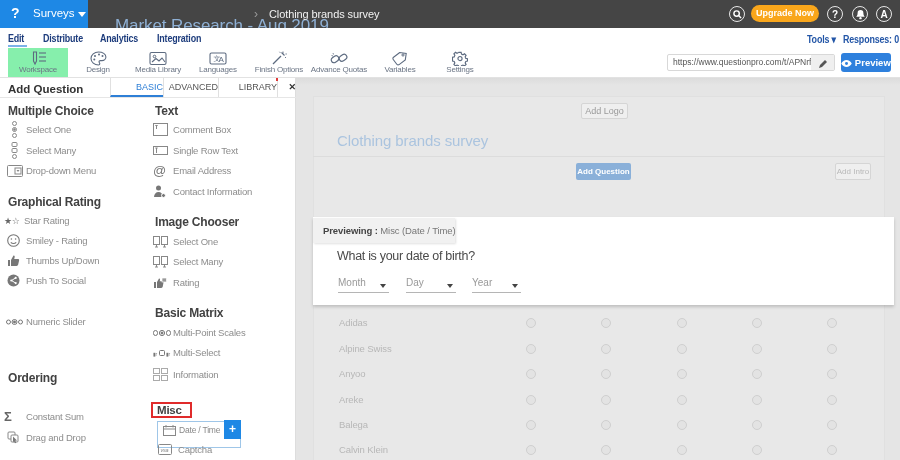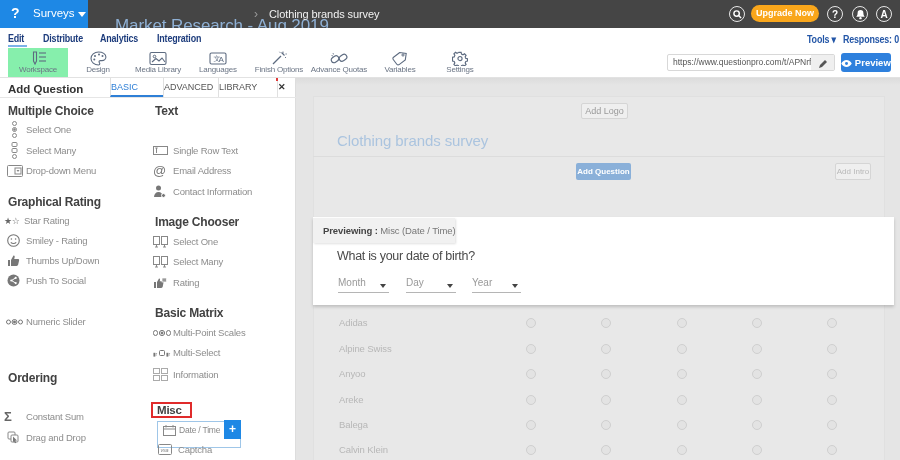--- a/index.html
+++ b/index.html
@@ -30,21 +30,21 @@
 .tbi .lbl{position:absolute;bottom:3px;width:100%;font-size:8px;color:#6b7585;letter-spacing:-0.2px;white-space:nowrap}
 .tbi svg{margin-top:3px}
 #tbi0{background:#86efac}
 #urlbox{position:absolute;left:667px;top:6px;width:168px;height:17px;background:#fff;border:1px solid #d8d8d8;border-radius:2px;font-size:8.5px;color:#555;line-height:15px;padding-left:5px;white-space:nowrap;overflow:hidden}
 #urlpencil{position:absolute;left:811px;top:7px;width:23px;height:15px;background:#efefef;text-align:center}
 #prevbtn{position:absolute;left:841px;top:5px;width:50px;height:19px;background:#2e80dd;border-radius:3px;color:#fff;font-size:9.5px;font-weight:bold;text-align:center;line-height:19px;white-space:nowrap}
 
 
 #leftpanel{position:absolute;left:0;top:78px;width:296px;height:382px;background:#fff;border-right:1px solid #ddd}
 #lptitle{position:absolute;left:8px;top:5px;font-size:11.5px;font-weight:bold;color:#333}
-.lptab{position:absolute;top:0;height:19px;font-size:9px;line-height:19px;text-align:left;color:#555;border-left:1px solid #e0e0e0;letter-spacing:0px}
+.lptab{position:absolute;top:0;height:19px;font-size:9px;line-height:19px;text-align:right;color:#555;border-left:1px solid #e0e0e0;letter-spacing:0px}
 #tabbasic{left:110px;width:53px;color:#2e7fd6;border-bottom:2px solid #2e7fd6}
 #tabadv{left:163px;width:55px}
 #tablib{left:218px;width:59px}
 #tabx{left:277px;width:19px;color:#333;font-weight:bold;border-left:1px solid #e0e0e0;font-size:9px}
 .redtick{position:absolute;left:276px;top:0;width:2px;height:3px;background:#e03a3a}
 .sech{position:absolute;font-size:12px;font-weight:bold;color:#424242;letter-spacing:-0.2px}
 .item{position:absolute;height:20px;font-size:9.5px;color:#8c8c8c;line-height:20px;letter-spacing:-0.2px}
 .item .ic{position:absolute;top:0;height:20px}
 .ica{left:6px;width:16px}
 .icb{left:153px;width:16px}
@@ -293,20 +293,28 @@
   <div class="item" style="left:0;top:350px;width:150px">
       <span class="ic ica"><svg width="13" height="13" viewBox="0 0 13 13" style="margin:3px 0 0 1px">
           <rect x="1" y="1" width="7" height="7" rx="1" fill="none" stroke="#888"></rect>
           <rect x="4" y="4" width="7" height="7" rx="1" fill="#fff" stroke="#888"></rect>
           <path d="M6 5.5l4 4-1.8.2 1 2-1.2.6-1-2L6 11.5z" fill="#777"></path>
         </svg></span>
       <span class="tx txa">Drag and Drop</span>
     </div>
 
   <div class="sech" style="left:155px;top:26px">Text</div>
+  <div class="item" style="left:0;top:42px;width:290px">
+      <span class="ic icb"><svg width="15" height="13" viewBox="0 0 15 13" style="margin:3px 0 0 0">
+          <rect x="0.5" y="0.5" width="14" height="12" fill="none" stroke="#888"></rect>
+          <line x1="3.5" y1="2.5" x2="3.5" y2="6" stroke="#888"></line>
+          <line x1="2.3" y1="2.5" x2="4.7" y2="2.5" stroke="#888"></line>
+        </svg></span>
+      <span class="tx txb">Comment Box</span>
+    </div>
   <div class="item" style="left:0;top:63px;width:290px">
       <span class="ic icb"><svg width="15" height="9" viewBox="0 0 15 9" style="margin:5px 0 0 0">
           <rect x="0.5" y="0.5" width="14" height="8" fill="none" stroke="#888"></rect>
           <line x1="3.5" y1="2" x2="3.5" y2="7" stroke="#888"></line>
           <line x1="2.3" y1="2" x2="4.7" y2="2" stroke="#888"></line>
         </svg></span>
       <span class="tx txb">Single Row Text</span>
     </div>
   <div class="item" style="left:0;top:83px;width:290px">
       <span class="ic icb" style="font-size:13px;color:#777;line-height:19px">@</span>

